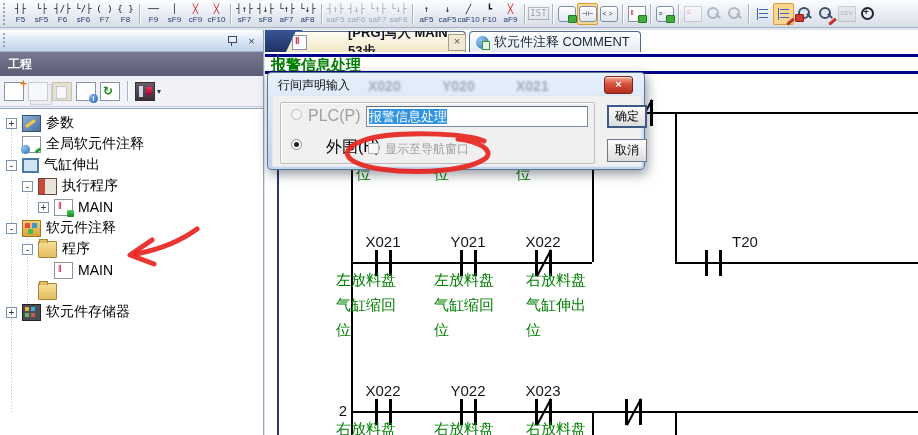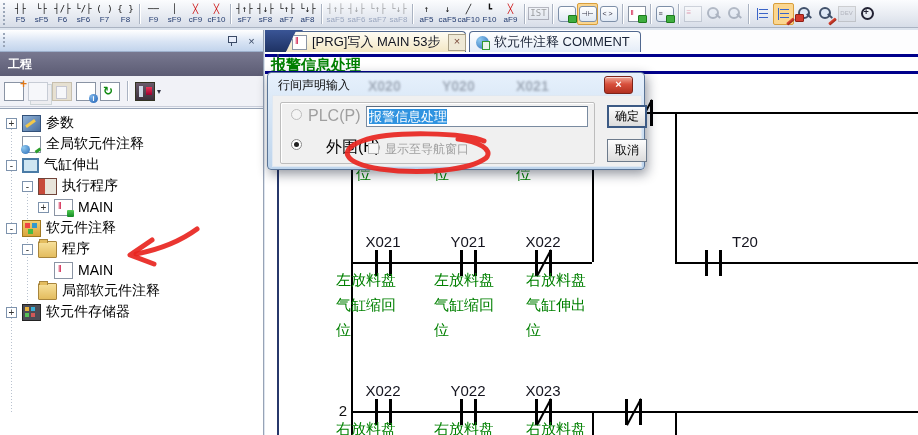--- a/index.html
+++ b/index.html
@@ -99,22 +99,22 @@
   .k-devmem{background:#4c4c55;border:1px solid #222;}
   .k-devmem:after{content:"";position:absolute;left:2px;top:2px;width:4px;height:4px;background:#e8b23c;box-shadow:6px 0 0 #3ab0d8,0 6px 0 #58c058,6px 6px 0 #d05858;}
   .guide{position:absolute;width:1px;background:repeating-linear-gradient(#b9c2cf 0 1px,transparent 1px 3px);}
   
   #editor{position:absolute;left:265px;top:30px;width:653px;height:405px;background:#fff;}
   #tabbar{position:absolute;left:0;top:0;width:653px;height:22px;background:#fdfdfe;}
   #tab-wedge{position:absolute;left:0;top:0;width:38px;height:22px;background:linear-gradient(#3a5596,#1e3263);
      clip-path:polygon(0 0,100% 0,55% 100%,0 100%);}
   .tab{position:absolute;top:1px;height:21px;display:flex;align-items:center;box-sizing:border-box;
      border:1px solid #51688f;border-bottom:none;border-radius:4px 4px 0 0;font-size:13px;padding:0 6px;}
-  #tab-active{left:21px;width:180px;background:linear-gradient(#fefcf3,#f3e7c4);font-weight:normal;color:#101420;
-     clip-path:polygon(10px 0,100% 0,100% 100%,0 100%);border-left:none;}
+  #tab-active{left:21px;width:180px;background:linear-gradient(#fefcf3,#f3e7c4);font-weight:bold;color:#101420;
+     clip-path:polygon(10px 0,100% 0,100% 100%,0 100%);border-left:none;gap:36px;}
   #tab-inactive{left:204px;width:172px;background:linear-gradient(#ffffff,#e4ecf7);color:#1a2438;}
   .tab-ico{position:relative;width:13px;height:13px;margin-right:5px;flex:none;}
   .tab-ico.ladder{background:#fff;border:1px solid #8a94a4;}
   .tab-ico.ladder:after{content:"‖";position:absolute;left:2px;top:0px;color:#c03;font-size:9px;}
   .tab-ico.ball{border-radius:50%;background:radial-gradient(circle at 30% 30%,#8ec8f0,#2a6cb8);}
   .tab-ico.ball:after{content:"";position:absolute;right:-1px;bottom:-1px;width:6px;height:7px;background:#eaf4ec;border:1px solid #393;}
   #tab-close{position:absolute;left:183px;top:4px;width:16px;height:15px;background:#efe9d6;border:1px solid #a89f86;
      font-size:11px;line-height:13px;text-align:center;color:#7a4a3a;}
   .navy-line{position:absolute;background:#00008b;}
   #stmt-row{position:absolute;left:6px;top:26px;font-size:15px;font-weight:bold;color:#008000;}
@@ -393,21 +393,20 @@
           <span>程序</span>
         </div>
         <div class="trow" style="left:38px;top:151px">
           <div class="exp-spacer"></div>
           <div class="ticon k-maindoc"></div>
           <span>MAIN</span>
         </div>
         <div class="trow" style="left:22px;top:172px">
           <div class="exp-spacer"></div>
           <div class="ticon k-folder"></div>
-          <span>局部软元件注释</span>
         </div>
         <div class="trow" style="left:6px;top:193px">
           <div class="expander">+</div>
           <div class="ticon k-devmem"></div>
           <span>软元件存储器</span>
         </div>
       </div>
   </div>
 
   <div id="editor">

